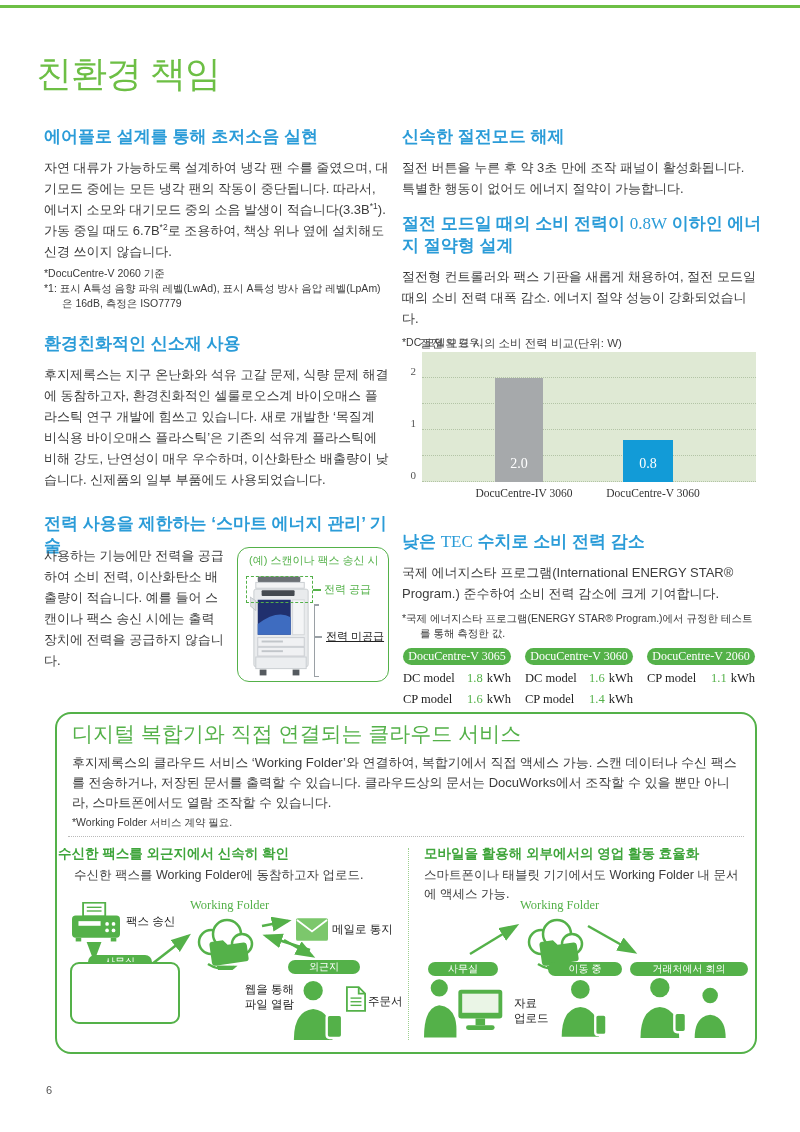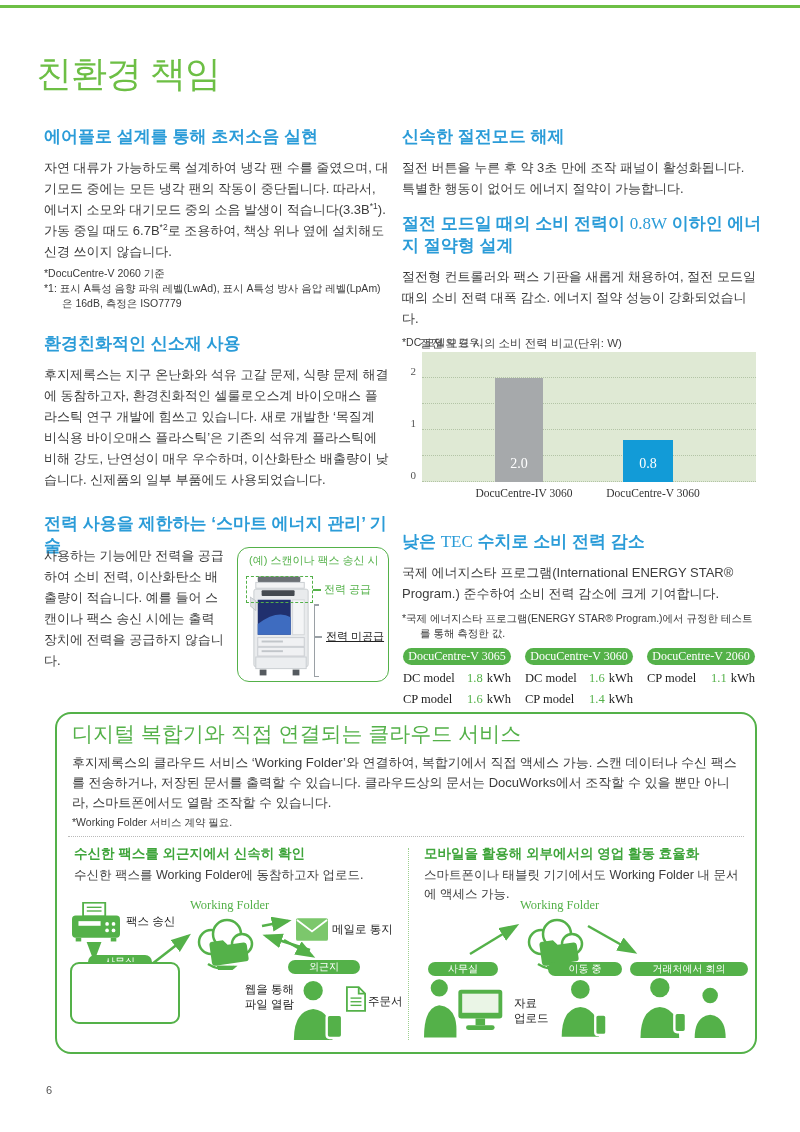--- a/index.html
+++ b/index.html
@@ -209,21 +209,21 @@
       </div>
   </div>
 
   <div class="cloud-box"></div>
   <div class="cloud-title">디지털 복합기와 직접 연결되는 클라우드 서비스</div>
   <p class="cloud-body">후지제록스의 클라우드 서비스 ‘Working Folder’와 연결하여, 복합기에서 직접 액세스 가능. 스캔 데이터나 수신 팩스를 전송하거나, 저장된 문서를 출력할 수 있습니다. 클라우드상의 문서는 DocuWorks에서 조작할 수 있을 뿐만 아니라, 스마트폰에서도 열람 조작할 수 있습니다.</p>
   <div class="cloud-fn fn">*Working Folder 서비스 계약 필요.</div>
   <div class="dot-hr"></div>
   <div class="dot-vr"></div>
 
-  <div class="sub-h" style="left:74px;top:845px;">수신한 팩스를 외근지에서 신속히 확인</div>
+  <div class="sub-h" style="left:58px;top:845px;">수신한 팩스를 외근지에서 신속히 확인</div>
   <div class="sub-b" style="left:74px;top:866px;width:320px;">수신한 팩스를 Working Folder에 동참하고자 업로드.</div>
 
   <div class="diagram" style="left:58px;top:890px;">
     <svg width="345" height="165" style="position:absolute;left:0;top:0;">
       <polyline points="36,56 36,68" fill="none" stroke="#54b149" stroke-width="2.5" marker-end="url(#ah)"></polyline>
       <polyline points="94,74 130,46" fill="none" stroke="#54b149" stroke-width="2.5" marker-end="url(#ah)"></polyline>
       <polyline points="204,36 230,31" fill="none" stroke="#54b149" stroke-width="2.5" marker-end="url(#ah)"></polyline>
       <polyline points="226,50 254,66" fill="none" stroke="#54b149" stroke-width="2.5" marker-end="url(#ah)"></polyline>
       <polyline points="252,60 208,46" fill="none" stroke="#54b149" stroke-width="2.5" marker-end="url(#ah)"></polyline>
     </svg>

